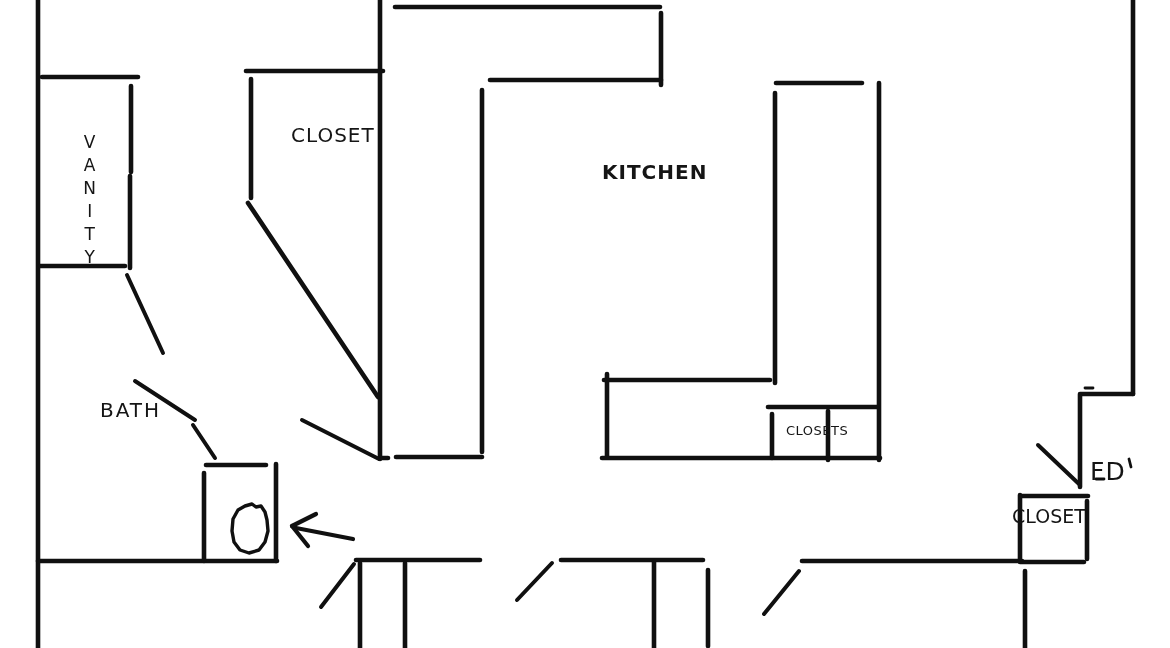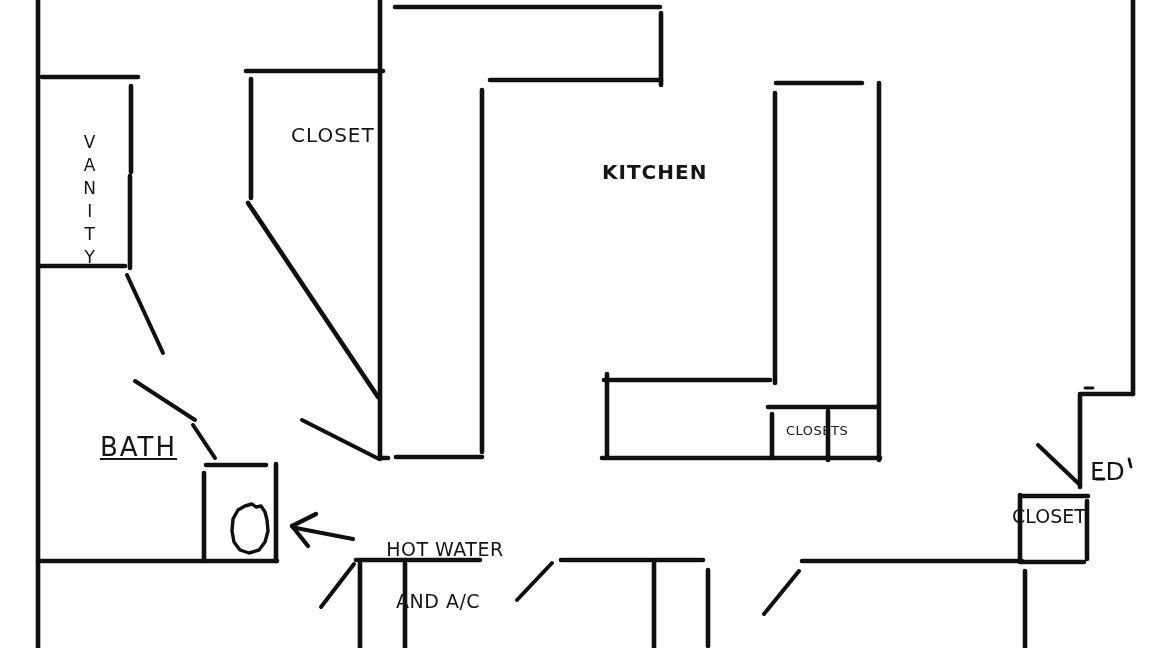--- a/index.html
+++ b/index.html
@@ -97,26 +97,22 @@
       </g>
     <path id="toilet-path" fill="none" stroke-linejoin="round" d="M 245 506 L 252 504 L 256 507 L 261 506 L 265 512 L 267 520 L 268 531 L 265 542 L 259 550 L 249 553 L 240 550 L 234 542 L 232 531 L 233 519 L 238 510 Z" stroke="#101010" stroke-width="3.4"></path>
   </svg>
 
   <div class="plan-label vertical-label" style="left:80px;top:132px;font-size:17px;letter-spacing:3px;">VANITY</div>
 
   <div class="plan-label" style="left:291px;top:124px;font-size:20px;letter-spacing:1px;">CLOSET</div>
 
   <div class="plan-label" style="left:602px;top:161px;font-size:20px;letter-spacing:1px;font-weight:bold;">KITCHEN</div>
 
-  <div class="plan-label" style="left:100px;top:433px;font-size:26px;letter-spacing:2px;text-decoration:underline;">BATH</div>
+  <div class="plan-label" style="left:100px;top:399px;font-size:20px;letter-spacing:2px;">BATH</div>
 
   <div class="plan-label" style="left:786px;top:424px;font-size:13px;letter-spacing:0.5px;">CLOSETS</div>
 
   <div class="plan-label" style="left:1012px;top:506px;font-size:19px;letter-spacing:0px;">CLOSET</div>
 
   <div class="plan-label" style="left:1090px;top:458px;font-size:25px;letter-spacing:1px;">FD</div>
 
-  <div class="plan-label hw-block" style="left:360px;top:510px;width:130px;font-size:19px;letter-spacing:0.5px;line-height:26px;">
-    <span>HOT WATER</span><br>
-    <span>AND A/C</span>
-  </div>
 
 </div>
 
 </body></html>

